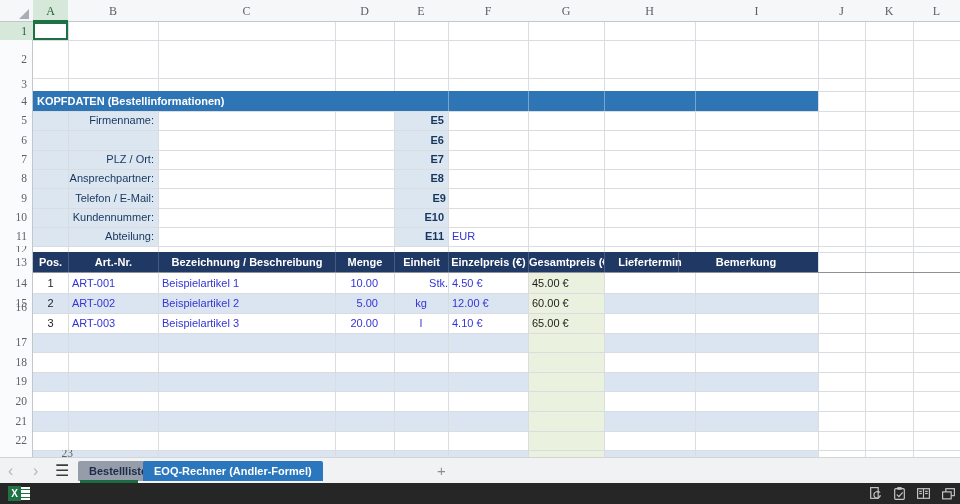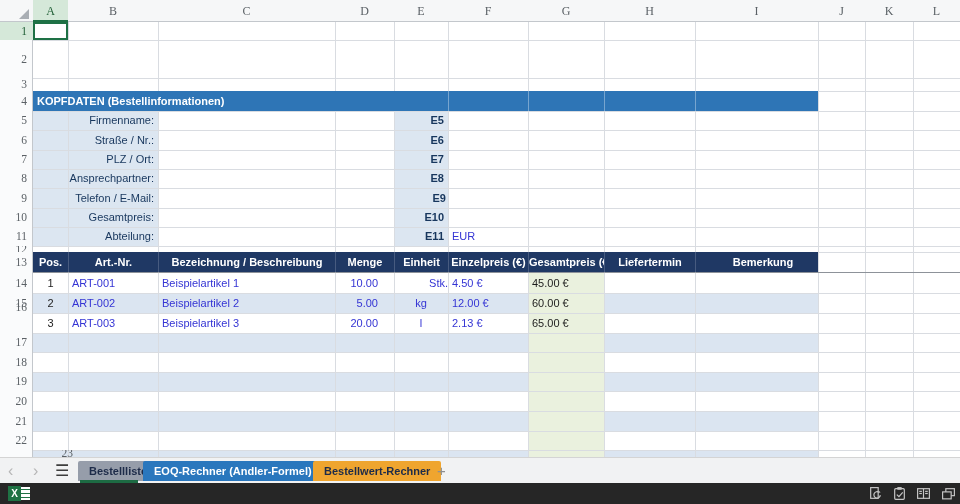--- a/index.html
+++ b/index.html
@@ -90,46 +90,45 @@
       <div class="kopf-sep" style="left:415px;"></div>
       <div class="kopf-sep" style="left:495px;"></div>
       <div class="kopf-sep" style="left:571px;"></div>
       <div class="kopf-sep" style="left:662px;"></div>
     </div>
 
     <div class="theadbar"></div>
     <div class="darkline"></div>
 
     <div class="cell lbl" style="left:33px;top:111px;width:121px;height:19px;line-height:19px;">Firmenname:</div>
-    <div class="cell lbl" style="left:33px;top:130px;width:121px;height:20px;line-height:20px;">Straße / Nr.:</div>
     <div class="cell lbl" style="left:33px;top:150px;width:121px;height:19px;line-height:19px;">PLZ / Ort:</div>
     <div class="cell lbl" style="left:33px;top:169px;width:121px;height:19px;line-height:19px;">Ansprechpartner:</div>
     <div class="cell lbl" style="left:33px;top:188px;width:121px;height:20px;line-height:20px;">Telefon / E-Mail:</div>
-    <div class="cell lbl" style="left:33px;top:208px;width:121px;height:19px;line-height:19px;">Gesamtpreis:</div>
+    <div class="cell lbl" style="left:33px;top:208px;width:121px;height:19px;line-height:19px;">Kundennummer:</div>
     <div class="cell lbl" style="left:33px;top:227px;width:121px;height:19px;line-height:19px;">Abteilung:</div>
 
     <div class="cell ref" style="left:394px;top:111px;width:50px;height:19px;line-height:19px;">E5</div>
     <div class="cell ref" style="left:394px;top:130px;width:50px;height:20px;line-height:20px;">E6</div>
     <div class="cell ref" style="left:394px;top:150px;width:50px;height:19px;line-height:19px;">E7</div>
     <div class="cell ref" style="left:394px;top:169px;width:50px;height:19px;line-height:19px;">E8</div>
     <div class="cell ref" style="left:396px;top:188px;width:50px;height:20px;line-height:20px;">E9</div>
     <div class="cell ref" style="left:394px;top:208px;width:50px;height:19px;line-height:19px;">E10</div>
     <div class="cell ref" style="left:394px;top:227px;width:50px;height:19px;line-height:19px;">E11</div>
 
     <div class="cell bluetxt" style="left:452px;top:227px;width:60px;height:19px;line-height:19px;">EUR</div>
 
     <div class="cell th" style="left:33px;width:35px;border-left:none;">Pos.</div>
     <div class="cell th" style="left:68px;width:90px;">Art.-Nr.</div>
     <div class="cell th" style="left:158px;width:177px;">Bezeichnung / Beschreibung</div>
     <div class="cell th" style="left:335px;width:59px;">Menge</div>
     <div class="cell th" style="left:394px;width:54px;">Einheit</div>
     <div class="cell th" style="left:448px;width:80px;">Einzelpreis (€)</div>
     <div class="cell th" style="left:528px;width:76px;">Gesamtpreis (€)</div>
     <div class="cell th" style="left:604px;width:91px;">Liefertermin</div>
-    <div class="cell th" style="left:695px;width:135px;">Bemerkung</div>
+    <div class="cell th" style="left:678px;width:135px;">Bemerkung</div>
 
     <div class="cell darktxt" style="left:33px;top:273px;width:35px;height:20px;line-height:20px;text-align:center;">1</div>
     <div class="cell bluetxt" style="left:72px;top:273px;width:82px;height:20px;line-height:20px;">ART-001</div>
     <div class="cell bluetxt" style="left:162px;top:273px;width:170px;height:20px;line-height:20px;">Beispielartikel 1</div>
     <div class="cell bluetxt" style="left:335px;top:273px;width:43px;height:20px;line-height:20px;text-align:right;">10.00</div>
     <div class="cell bluetxt" style="left:394px;top:273px;width:54px;height:36px;line-height:20px;text-align:right;">Stk.</div>
     <div class="cell bluetxt" style="left:452px;top:273px;width:72px;height:20px;line-height:20px;">4.50 €</div>
     <div class="cell darktxt" style="left:532px;top:273px;width:70px;height:20px;line-height:20px;">45.00 €</div>
 
     <div class="cell darktxt" style="left:33px;top:293px;width:35px;height:20px;line-height:20px;text-align:center;">2</div>
@@ -138,21 +137,21 @@
     <div class="cell bluetxt" style="left:335px;top:293px;width:43px;height:20px;line-height:20px;text-align:right;">5.00</div>
     <div class="cell bluetxt" style="left:394px;top:293px;width:54px;height:20px;line-height:20px;text-align:center;">kg</div>
     <div class="cell bluetxt" style="left:452px;top:293px;width:72px;height:20px;line-height:20px;">12.00 €</div>
     <div class="cell darktxt" style="left:532px;top:293px;width:70px;height:20px;line-height:20px;">60.00 €</div>
 
     <div class="cell darktxt" style="left:33px;top:313px;width:35px;height:20px;line-height:20px;text-align:center;">3</div>
     <div class="cell bluetxt" style="left:72px;top:313px;width:82px;height:20px;line-height:20px;">ART-003</div>
     <div class="cell bluetxt" style="left:162px;top:313px;width:170px;height:20px;line-height:20px;">Beispielartikel 3</div>
     <div class="cell bluetxt" style="left:335px;top:313px;width:43px;height:20px;line-height:20px;text-align:right;">20.00</div>
     <div class="cell bluetxt" style="left:394px;top:313px;width:54px;height:20px;line-height:20px;text-align:center;">l</div>
-    <div class="cell bluetxt" style="left:452px;top:313px;width:72px;height:20px;line-height:20px;">2.13 €</div>
+    <div class="cell bluetxt" style="left:452px;top:313px;width:72px;height:20px;line-height:20px;">4.10 €</div>
     <div class="cell darktxt" style="left:532px;top:313px;width:70px;height:20px;line-height:20px;">65.00 €</div>
 
     <div class="hdr-strip"></div>
     <div class="rowhdr-col"></div>
     <div class="corner-tri"></div>
 
     <div class="sel-box"></div>
   <div class="vline" style="left: 68px;"></div>
       <div class="vline" style="left: 158px;"></div>
       <div class="vline" style="left: 335px;"></div>
@@ -222,21 +221,20 @@
       <div class="rowhdr" style="top: 450px; height: 7px; line-height: 7px; margin-left: 46px;">23</div>
     </div>
 
   <div class="tabbar">
     <div class="nav-ch" style="left:8px;">‹</div>
     <div class="nav-ch" style="left:33px;">›</div>
     <div class="burger">☰</div>
     <div class="stab gray" style="left:78px;">Bestellliste</div>
     <div class="active-bar"></div>
     <div class="stab blue" style="left:143px;">EOQ-Rechner (Andler-Formel)</div>
-    <div class="stab orange" style="left:313px;">Bestellwert-Rechner</div>
     <div class="addtab">+</div>
   </div>
 
   <div class="taskbar">
     <div class="xl-icon">
       <div class="xl-g">X</div>
       <div class="xl-s"></div>
     </div>
     <div class="tray" style="left:868px;">
       <svg width="15" height="15" viewBox="0 0 14 14">

